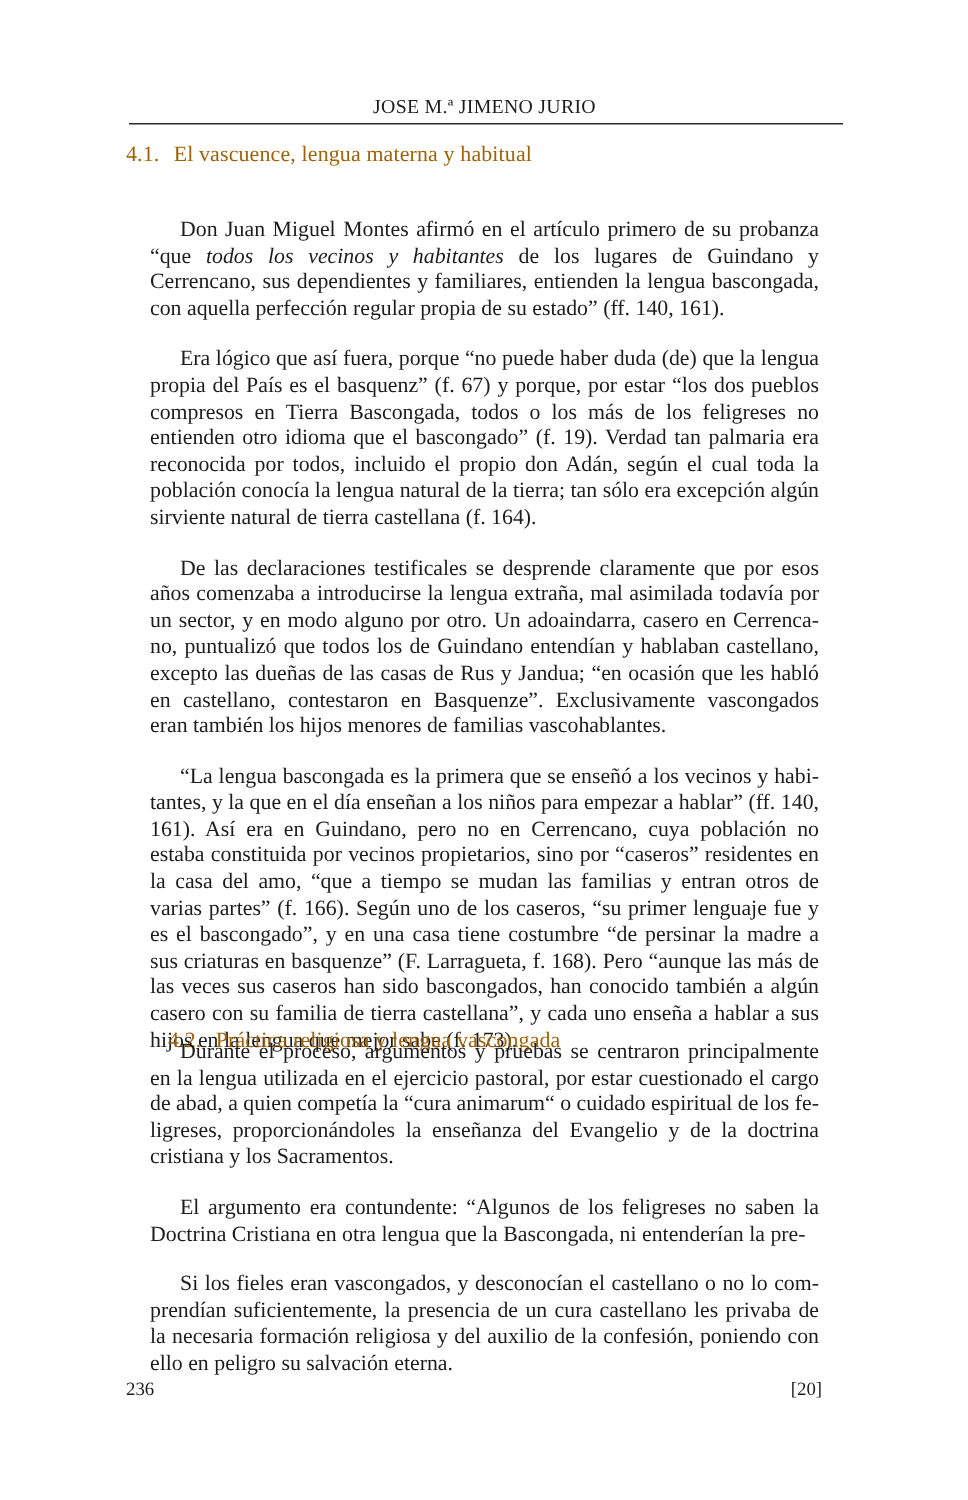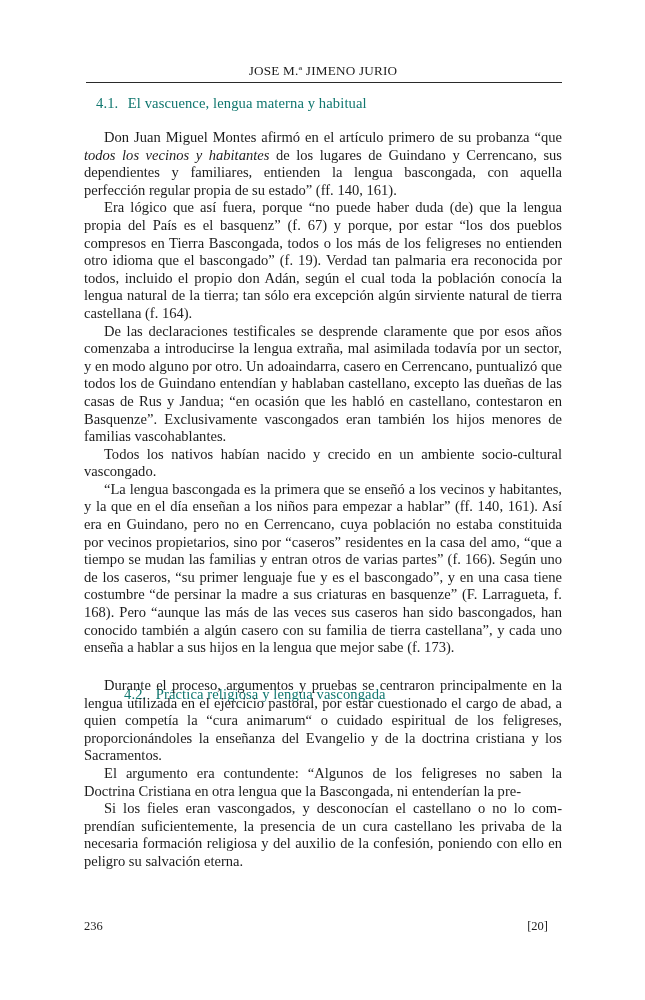--- a/index.html
+++ b/index.html
@@ -35,41 +35,41 @@
     .head-rule {
       position: absolute;
       top: 82px;
       left: 2px;
       width: 476px;
       height: 0;
       border-top: 1px solid #2a2a2a;
     }
     .section-heading {
       position: absolute;
-      left: 12px;
+      left: 0;
       width: 478px;
       font-size: 14.6px;
       line-height: 18px;
-      color: #0f766e;
+      color: #a16207;
       letter-spacing: 0.1px;
     }
     .section-heading .num {
       display: inline-block;
       width: 28px;
     }
     .body-block {
       position: absolute;
       left: 0;
       width: 478px;
       font-size: 14.55px;
       line-height: 17.6px;
       text-align: justify;
     }
     .body-block p {
-      margin: 0;
+      margin: 16px;
       text-indent: 20px;
       text-align: justify;
       hyphens: manual;
     }
     .body-block p.first {
       text-indent: 20px;
     }
     .body-block em {
       font-style: italic;
     }
@@ -95,21 +95,20 @@
 
   <div class="section-heading" style="top:94px;">
     <span class="num">4.1.</span>
     <span>El vascuence, lengua materna y habitual</span>
   </div>
 
   <div class="body-block" style="top:129px;">
     <p class="first"><span>Don Juan Miguel Montes afirmó en el artículo primero de su probanza “que </span><em>todos los vecinos y habitantes</em><span> de los lugares de Guindano y Cerrencano, sus dependientes y familiares, entienden la lengua bascongada, con aquella perfección regular propia de su estado” (ff. 140, 161).</span></p>
     <p>Era lógico que así fuera, porque “no puede haber duda (de) que la lengua propia del País es el basquenz” (f. 67) y porque, por estar “los dos pueblos compresos en Tierra Bascongada, todos o los más de los feligreses no entien­den otro idioma que el bascongado” (f. 19). Verdad tan palmaria era reconocida por todos, incluido el propio don Adán, según el cual toda la población conocía la lengua natural de la tierra; tan sólo era excepción algún sirviente natural de tierra castellana (f. 164).</p>
     <p>De las declaraciones testificales se desprende claramente que por esos años comenzaba a introducirse la lengua extraña, mal asimilada todavía por un sector, y en modo alguno por otro. Un adoaindarra, casero en Cerrenca­no, puntualizó que todos los de Guindano entendían y hablaban castellano, excepto las dueñas de las casas de Rus y Jandua; “en ocasión que les habló en castellano, contestaron en Basquenze”. Exclusivamente vascongados eran también los hijos menores de familias vascohablantes.</p>
-    <p>Todos los nativos habían nacido y crecido en un ambiente socio-cultural vascongado.</p>
     <p>“La lengua bascongada es la primera que se enseñó a los vecinos y habi­tantes, y la que en el día enseñan a los niños para empezar a hablar” (ff. 140, 161). Así era en Guindano, pero no en Cerrencano, cuya población no estaba constituida por vecinos propietarios, sino por “caseros” residentes en la casa del amo, “que a tiempo se mudan las familias y entran otros de varias partes” (f. 166). Según uno de los caseros, “su primer lenguaje fue y es el bas­congado”, y en una casa tiene costumbre “de persinar la madre a sus criaturas en basquenze” (F. Larragueta, f. 168). Pero “aunque las más de las veces sus caseros han sido bascongados, han conocido también a algún case­ro con su familia de tierra castellana”, y cada uno enseña a hablar a sus hijos en la lengua que mejor sabe (f. 173).</p>
   </div>
 
   <div class="section-heading" style="top:685px;margin-left:28px;">
     <span class="num">4.2.</span>
     <span>Práctica religiosa y lengua vascongada</span>
   </div>
 
   <div class="body-block" style="top:677px;">
     <p class="first">Durante el proceso, argumentos y pruebas se centraron principalmente en la lengua utilizada en el ejercicio pastoral, por estar cuestionado el cargo de abad, a quien competía la “cura animarum“ o cuidado espiritual de los fe­ligreses, proporcionándoles la enseñanza del Evangelio y de la doctrina cristiana y los Sacramentos.</p>

